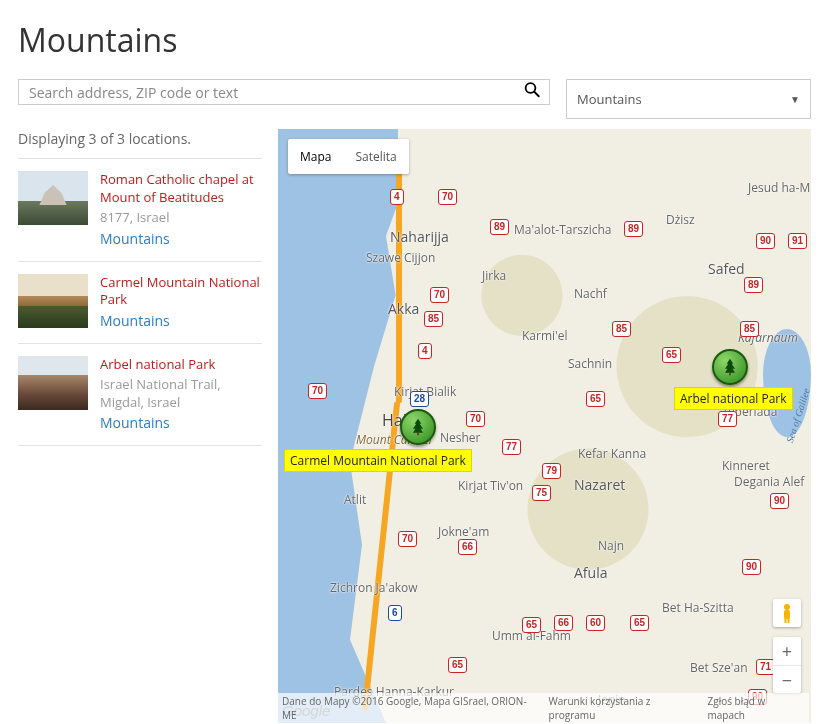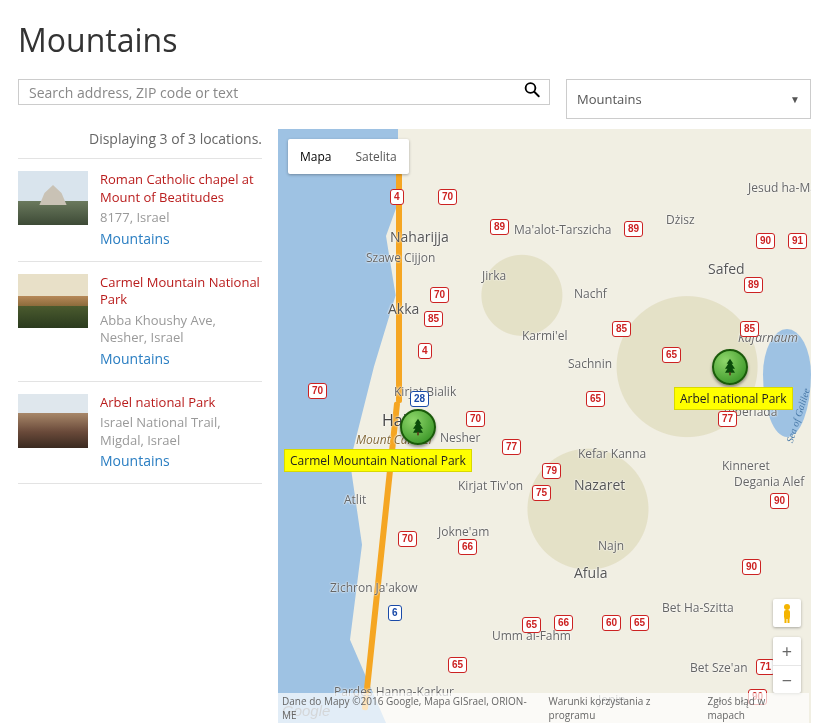--- a/index.html
+++ b/index.html
@@ -8,21 +8,21 @@
   h1 { font-weight: 400; font-size: 32px; color: #333; margin-bottom: 18px; }
   .controls { display: flex; gap: 16px; margin-bottom: 10px; }
   .search-box { flex: 1; position: relative; border: 1px solid #ccc; height: 26px; display: flex; align-items: center; padding: 0 36px 0 10px; }
   .search-box input { border: none; outline: none; width: 100%; font-size: 14px; color: #555; font-family: inherit; }
   .search-box input::placeholder { color: #888; }
   .search-icon { position: absolute; right: 8px; top: 50%; transform: translateY(-50%); }
   .dropdown { width: 245px; border: 1px solid #ccc; height: 40px; display: flex; align-items: center; justify-content: space-between; padding: 0 10px; font-size: 13px; color: #555; cursor: pointer; background: #fff; }
   .dropdown .caret { font-size: 10px; color: #555; }
   .body { display: flex; gap: 16px; }
   .sidebar { width: 244px; flex: none; }
-  .result-count { font-size: 14px; color: #666; margin-bottom: 10px; text-align: right; }
+  .result-count { font-size: 14px; color: #666; margin-bottom: 10px; }
   .loc-item { display: flex; gap: 12px; padding: 12px 0; border-top: 1px solid #e3e3e3; }
   .loc-item:last-child { border-bottom: 1px solid #e3e3e3; }
   .thumb { width: 70px; height: 54px; flex: none; background: #8a9a7a center/cover; }
   .thumb1 { background: linear-gradient(to bottom, #d9e4ed 0%, #d9e4ed 55%, #6b7a5e 55%, #3d4a36 100%); position: relative; }
   .thumb1::after { content:""; position:absolute; left:18px; top:14px; width:34px; height:20px; background:#c9c2b5; clip-path: polygon(10% 100%, 25% 40%, 50% 0%, 75% 40%, 90% 100%); }
   .thumb2 { background: linear-gradient(to bottom, #e8e0c8 0%, #e8e0c8 40%, #b88a5a 40%, #8a6a3a 60%, #4a5a2e 60%, #2a3a1e 100%); }
   .thumb3 { background: linear-gradient(to bottom, #dfe7ed 0%, #dfe7ed 35%, #a8886a 35%, #6a4a3a 70%, #3a2a20 100%); }
   .loc-text { font-size: 13px; line-height: 1.35; }
   .loc-title { color: #b91c1c; margin-bottom: 3px; }
   .loc-addr { color: #999; font-size: 13px; margin-bottom: 3px; }
@@ -90,21 +90,20 @@
           <div class="loc-title">Roman Catholic chapel at Mount of Beatitudes</div>
           <div class="loc-addr">8177, Israel</div>
           <div class="loc-cat">Mountains</div>
         </div>
       </div>
 
       <div class="loc-item">
         <div class="thumb thumb2"></div>
         <div class="loc-text">
           <div class="loc-title">Carmel Mountain National Park</div>
-          <div class="loc-addr">Abba Khoushy Ave, Nesher, Israel</div>
           <div class="loc-cat">Mountains</div>
         </div>
       </div>
 
       <div class="loc-item">
         <div class="thumb thumb3"></div>
         <div class="loc-text">
           <div class="loc-title">Arbel national Park</div>
           <div class="loc-addr">Israel National Trail, Migdal, Israel</div>
           <div class="loc-cat">Mountains</div>
@@ -172,21 +171,21 @@
       <div class="shield" style="left:384px; top:218px;">65</div>
       <div class="shield" style="left:308px; top:262px;">65</div>
       <div class="shield" style="left:352px; top:486px;">65</div>
       <div class="shield" style="left:170px; top:528px;">65</div>
       <div class="shield" style="left:244px; top:488px;">65</div>
       <div class="shield" style="left:224px; top:310px;">77</div>
       <div class="shield" style="left:264px; top:334px;">79</div>
       <div class="shield" style="left:254px; top:356px;">75</div>
       <div class="shield" style="left:180px; top:410px;">66</div>
       <div class="shield" style="left:276px; top:486px;">66</div>
-      <div class="shield" style="left:324px; top:486px;">60</div>
+      <div class="shield" style="left:308px; top:486px;">60</div>
       <div class="shield" style="left:478px; top:104px;">90</div>
       <div class="shield" style="left:510px; top:104px;">91</div>
       <div class="shield" style="left:492px; top:364px;">90</div>
       <div class="shield" style="left:464px; top:430px;">90</div>
       <div class="shield" style="left:470px; top:560px;">90</div>
       <div class="shield" style="left:478px; top:530px;">71</div>
       <div class="shield" style="left:440px; top:282px;">77</div>
       <div class="shield blue" style="left:110px; top:476px;">6</div>
       <div class="shield blue" style="left:132px; top:262px;">28</div>
 

